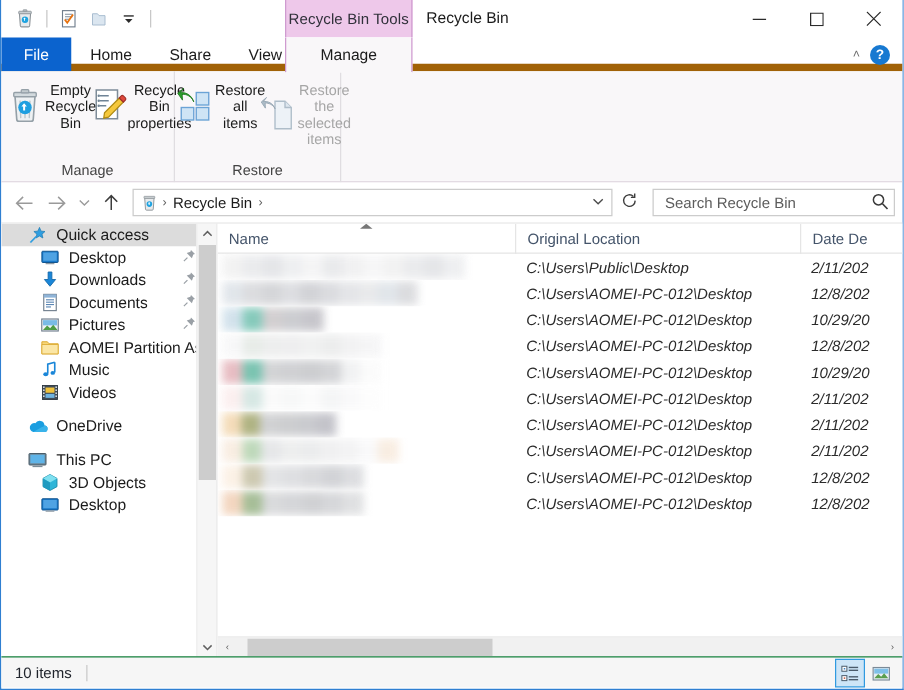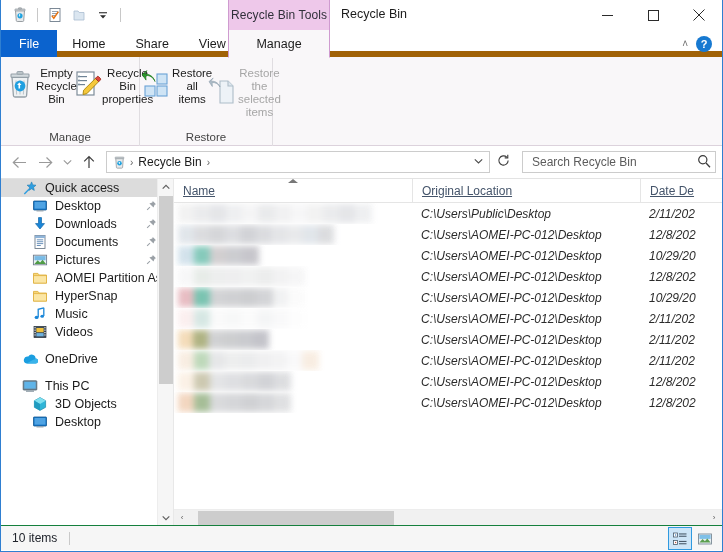--- a/index.html
+++ b/index.html
@@ -306,21 +306,20 @@
   }
   .col {
     height: 24px;
     display: flex; align-items: center;
     font-size: 12px;
     color: #44546a;
     padding-left: 9px;
     border-left: 1px solid #e5e5e5;
     position: relative;
     cursor: default;
-    text-decoration: underline;
   }
   .col:first-child { border-left: none; }
   .col.sorted::before {
     content: "";
     position: absolute;
     top: 0; left: 50%;
     margin-left: -5px;
     width: 0; height: 0;
     border-left: 5px solid transparent;
     border-right: 5px solid transparent;
@@ -681,29 +680,20 @@
               </svg></span>
           </div>
           <div class="nav-item indent1">
             <span class="nicon">
               <svg width="16" height="16" viewBox="0 0 16 16">
                 <path d="M1.5 3.4h4.4l1.3 1.6h7.3v8.1H1.5z" fill="#f7d679" stroke="#dcab34" stroke-width=".8"></path>
                 <path d="M1.5 5.6h13v7.5h-13z" fill="#fbe6a5" stroke="#dcab34" stroke-width=".7"></path>
               </svg>
             </span>
             <span class="nlabel">AOMEI Partition Assista</span>
-          </div>
-          <div class="nav-item indent1">
-            <span class="nicon">
-              <svg width="16" height="16" viewBox="0 0 16 16">
-                <path d="M1.5 3.4h4.4l1.3 1.6h7.3v8.1H1.5z" fill="#f7d679" stroke="#dcab34" stroke-width=".8"></path>
-                <path d="M1.5 5.6h13v7.5h-13z" fill="#fbe6a5" stroke="#dcab34" stroke-width=".7"></path>
-              </svg>
-            </span>
-            <span class="nlabel">HyperSnap</span>
           </div>
           <div class="nav-item indent1">
             <span class="nicon">
               <svg width="16" height="16" viewBox="0 0 16 16">
                 <path d="M11.8 1.8v8.1" stroke="#1a86d8" stroke-width="1.3" fill="none"></path>
                 <path d="M11.8 1.8L6.2 3.3v7.6" stroke="#1a86d8" stroke-width="1.3" fill="none"></path>
                 <ellipse cx="4.6" cy="11.4" rx="2" ry="1.6" fill="#1a86d8"></ellipse>
                 <ellipse cx="10.2" cy="10.3" rx="1.8" ry="1.5" fill="#1a86d8"></ellipse>
               </svg>
             </span>

